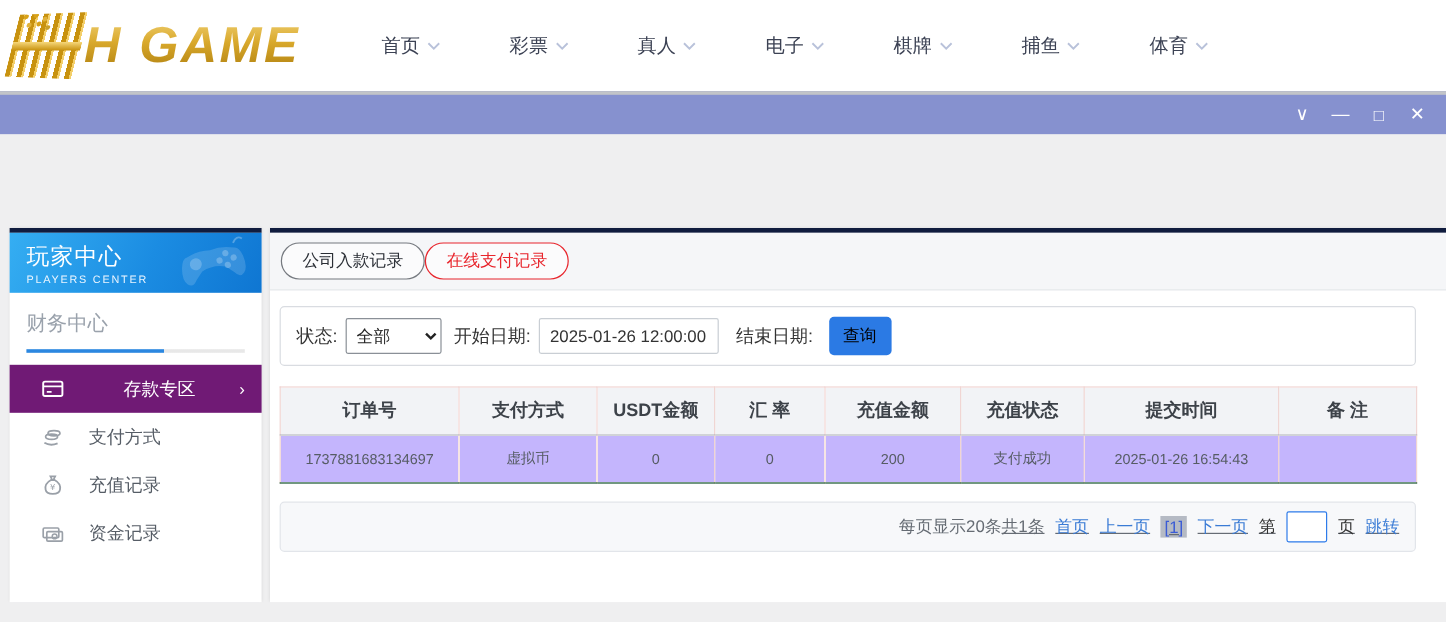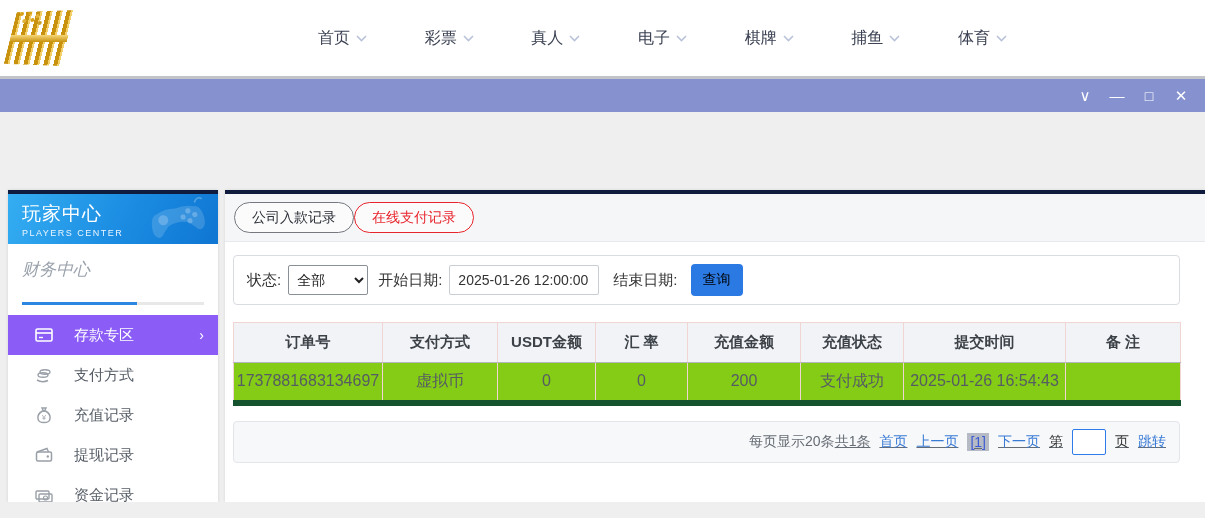--- a/index.html
+++ b/index.html
@@ -46,28 +46,28 @@
 
   
   .sidebar { position:absolute; left:8px; top:0; width:210px; height:312px; background:#ffffff;
       border-top:4px solid #101c3e; box-shadow:0 0 3px rgba(0,0,0,.12); }
   .sb-header { position:relative; height:50px; background:linear-gradient(115deg,#35aef2 0%,#1b8ce2 55%,#0f76d2 100%);
       padding:7px 0 0 14px; overflow:hidden; }
   .sb-title { color:#ffffff; font-size:19px; letter-spacing:1px; }
   .sb-subtitle { color:#eaf5ff; font-size:9px; letter-spacing:1.5px; margin-top:1px; }
   .sb-gamepad { position:absolute; right:8px; top:4px; opacity:.55; transform:rotate(-12deg); }
   .sb-section { padding:14px 14px 0 14px; }
-  .sb-section-label { font-size:17px; color:#9aa2ac; padding-bottom:21px;font-style:italic; }
+  .sb-section-label { font-size:17px; color:#9aa2ac; padding-bottom:10px; }
   .sb-section-rule { height:3px; width:100%;
       background:linear-gradient(90deg,#2b87e0 0 63%,#e8e8e8 63% 100%); }
   .sb-menu { margin-top:10px; }
   .sb-item { height:40px; display:flex; align-items:center; padding:0 14px 0 26px; cursor:pointer;
       color:#565d66; font-size:15px; }
   .sb-item .sb-icon { width:20px; height:20px; margin-right:20px; color:#9aa0a8; flex:0 0 auto; }
-  .sb-item.active { background:#8b5cf6; color:#ffffff; }
+  .sb-item.active { background:#701a75; color:#ffffff;gap:29px; }
   .sb-item.active .sb-icon { color:#ffffff; }
   .sb-item .sb-arrow { margin-left:auto; font-size:14px; color:#ffffff; }
 
   
   .content { position:absolute; left:225px; top:0; width:980px; height:312px; background:#ffffff;
       border-top:4px solid #101c3e; box-shadow:0 0 3px rgba(0,0,0,.10); }
   .tabs-row { height:48px; background:#f5f6f8; border-bottom:1px solid #e7e9ec;
       display:flex; align-items:center; padding-left:9px; }
   .tab-pill { height:31px; padding:0 17px; border-radius:16px; background:#fbfbfc;
       display:flex; align-items:center; font-size:14px; cursor:pointer; }
@@ -85,22 +85,22 @@
       font-family:"Liberation Sans","DejaVu Sans",sans-serif; }
   .search-btn { margin-left:6px; width:52px; height:32px; background:#2b7ae4; color:#000000; border:none;
       border-radius:4px; font-size:14px; cursor:pointer;
       font-family:"Liberation Sans","DejaVu Sans",sans-serif; }
 
   .records-table { margin:17px 25px 0 8px; border-collapse:collapse; width:947px; table-layout:fixed; }
   .records-table th, .records-table td { border-left:1px solid #f0d5d3; border-right:1px solid #f0d5d3;
       text-align:center; height:40px; overflow:hidden; white-space:nowrap; }
   .records-table thead th { background:#f2f3f6; color:#3d4249; font-size:15px; font-weight:bold;
       border-top:1px solid #f0d5d3; border-bottom:1px solid #b3b7bd;margin-top:28px; }
-  .records-table tbody td { background:#84cc16; color:#565c64; font-size:16px;
-      border-bottom:6px solid #14532d; }
+  .records-table tbody td { background:#c4b5fd; color:#565c64; font-size:12px;
+      border-bottom:1px solid #14532d; }
   .col-0{width:149px}.col-1{width:115px}.col-2{width:98px}.col-3{width:92px}
   .col-4{width:113px}.col-5{width:103px}.col-6{width:162px}.col-7{width:115px}
 
   .pager { margin:15px 25px 0 8px; height:42px; background:#f7f8fa; border:1px solid #e2e5ea; border-radius:4px;
       display:flex; align-items:center; justify-content:flex-end; padding:0 13px; font-size:14px; }
   .pager-left { color:#666c74; }
   .pager-right { display:flex; align-items:center; gap:9px; color:#666c74;text-decoration:underline; }
   .pg-link { color:#3a7bd5; cursor:pointer; }
   .pg-current { color:#3a5bd5; background:#b5bac4; padding:1px 3px; cursor:default; }
   .pg-text { color:#333; }
@@ -112,20 +112,21 @@
 </head>
 <body>
 
 <div class="stage">
 
   <div class="app-header">
     <div class="logo">
       <div class="logo-stripes">
           <span class="logo-dots"></span>
         </div>
+      <span class="logo-text">H GAME</span>
     </div>
     <div class="main-nav">
       <div class="nav-item">
         <span class="nav-label">首页</span>
         <span class="nav-chev">
             <svg width="11" height="7" viewBox="0 0 11 7">
               <polyline points="1,1 5.5,5.5 10,1" fill="none" stroke="#b9c2da" stroke-width="1.6"></polyline>
             </svg>
           </span>
       </div>
@@ -247,30 +248,20 @@
         </div>
         <div class="sb-item">
           <span class="sb-icon">
             <svg width="20" height="20" viewBox="0 0 20 20">
                 <path d="M8 3 h4 l-1.5 3 h-1 Z" fill="none" stroke="currentColor" stroke-width="1.4"></path>
                 <path d="M8.5 6 Q3 9 4 14 Q4.5 17.5 10 17.5 Q15.5 17.5 16 14 Q17 9 11.5 6 Z" fill="none" stroke="currentColor" stroke-width="1.5"></path>
                 <text x="10" y="14.6" font-size="7" text-anchor="middle" fill="currentColor" font-family="DejaVu Sans">¥</text>
               </svg>
           </span>
           <span>充值记录</span>
-        </div>
-        <div class="sb-item">
-          <span class="sb-icon">
-            <svg width="20" height="20" viewBox="0 0 20 20">
-                <path d="M3 7 L13 3.5 L14.5 7" fill="none" stroke="currentColor" stroke-width="1.4"></path>
-                <rect x="2.5" y="7" width="15" height="9" rx="1.5" fill="none" stroke="currentColor" stroke-width="1.5"></rect>
-                <circle cx="13.8" cy="11.5" r="1.2" fill="currentColor"></circle>
-              </svg>
-          </span>
-          <span>提现记录</span>
         </div>
         <div class="sb-item">
           <span class="sb-icon">
             <svg width="20" height="20" viewBox="0 0 20 20">
                 <rect x="2" y="6" width="13" height="8" rx="1" fill="none" stroke="currentColor" stroke-width="1.4"></rect>
                 <rect x="5" y="9" width="13" height="8" rx="1" fill="none" stroke="currentColor" stroke-width="1.4"></rect>
                 <circle cx="11.5" cy="13" r="2" fill="none" stroke="currentColor" stroke-width="1.2"></circle>
               </svg>
           </span>
           <span>资金记录</span>

